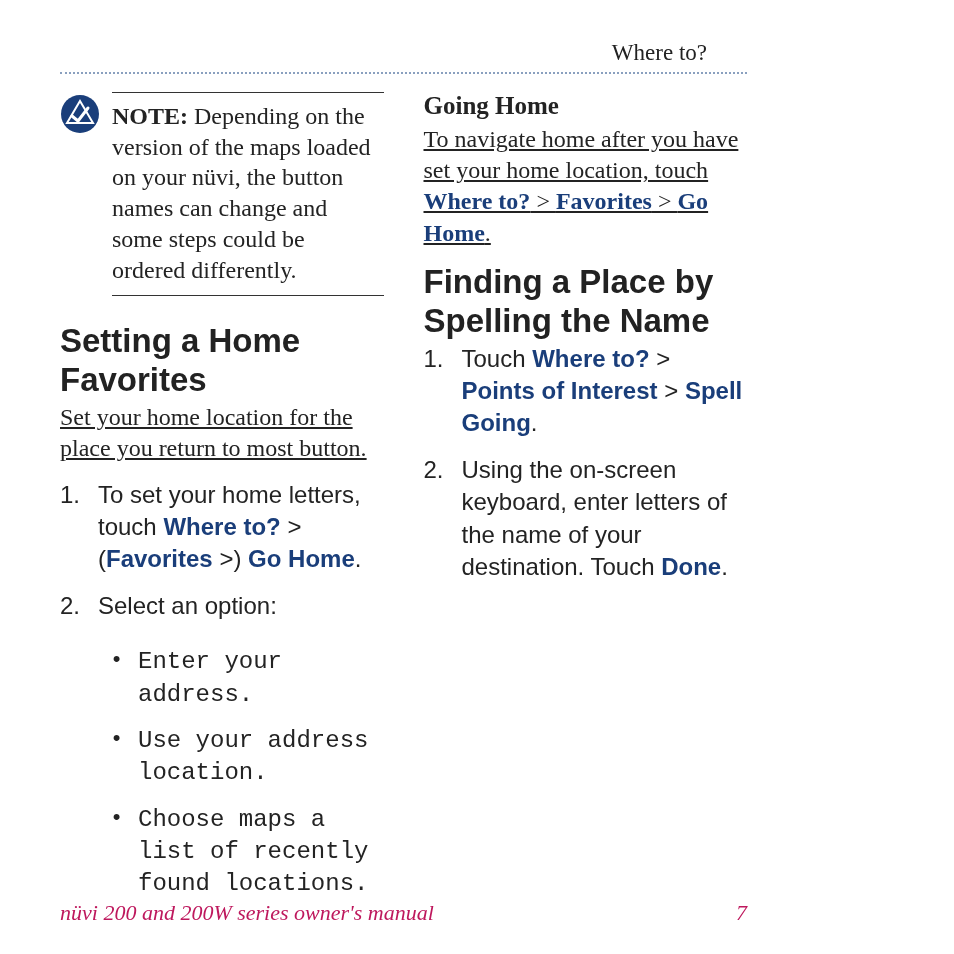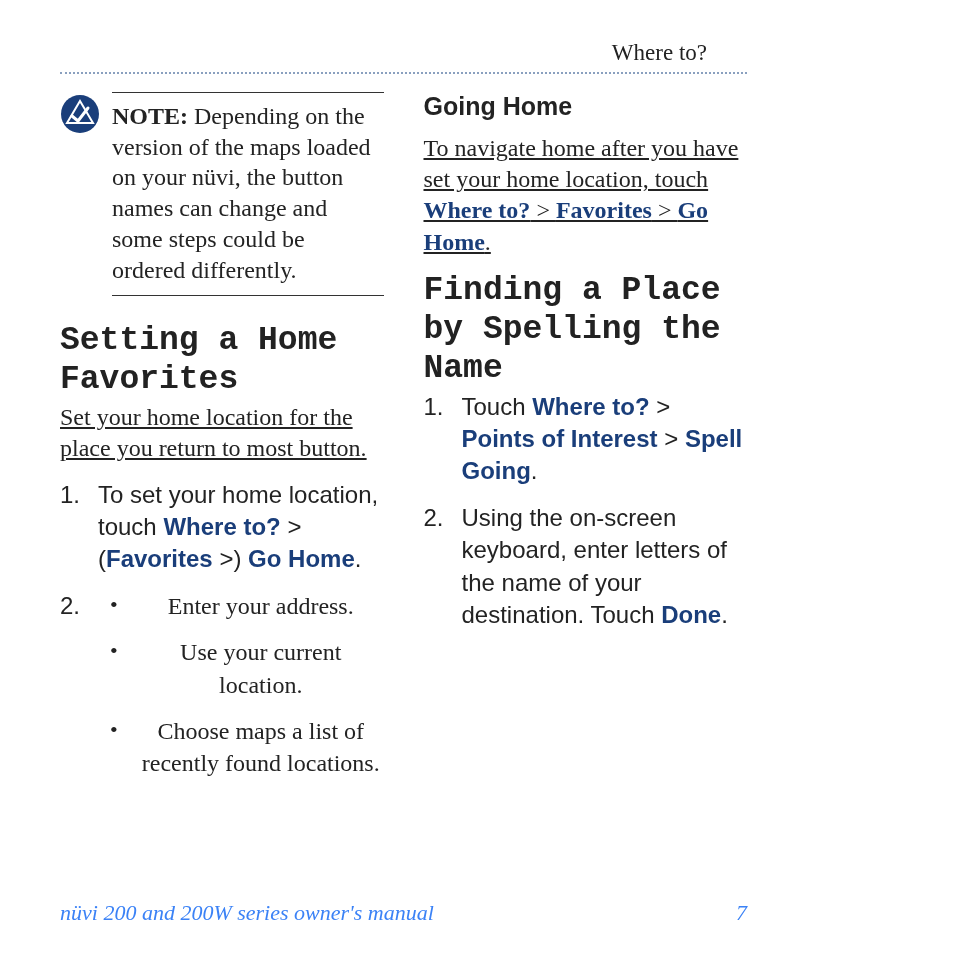--- a/index.html
+++ b/index.html
@@ -50,32 +50,32 @@
     border-bottom: 1.5px solid #333;
     padding: 8px 0 10px 0;
     font-family: "Times New Roman", Times, serif;
     font-size: 24px;
     line-height: 1.28;
   }
   .note-label { font-weight: bold; }
 
   
   h2.section {
-    font-family: Liberation Mono, monospace;
+    font-family: Liberation Sans, sans-serif;
     font-weight: bold;
     font-size: 33px;
     line-height: 1.18;
     color: #222;
     margin-bottom: 2px;
   }
   .sub {
-    font-family: Liberation Sans, sans-serif;
+    font-family: Liberation Serif, serif;
     font-weight: bold;
     font-size: 25px;
-    margin-bottom: 12px;
+    margin-bottom: 4px;
   }
   p.body {
     font-family: "Times New Roman", Times, serif;
     font-size: 24px;
     line-height: 1.3;
     margin-bottom: 14px;
     text-decoration: underline;
   }
 
   ol.steps {
@@ -93,25 +93,24 @@
   }
   ol.steps > li::before {
     content: counter(step) ".";
     position: absolute;
     left: 0;
     top: 0;
   }
 
   ul.bullets {
     list-style: none;
-    font-family: Liberation Serif, serif;
+    font-family: Liberation Mono, monospace;
     font-size: 24px;
     line-height: 1.35;
-    margin-top: 0;
-    text-align: center;
+    margin-top: 24px;
   }
   ul.bullets > li {
     position: relative;
     padding-left: 40px;
     margin-bottom: 14px;
   }
   ul.bullets > li::before {
     content: "•";
     position: absolute;
     left: 12px;
@@ -125,21 +124,21 @@
   .footer {
     position: absolute;
     left: 60px;
     right: 60px;
     bottom: 28px;
     display: flex;
     justify-content: space-between;
     font-family: "Times New Roman", Times, serif;
     font-style: italic;
     font-size: 22px;
-    color: #3b82f6;
+    color: #be185d;
   }
   .footer .pg { font-style: italic; }
 </style>
 </head>
 <body>
 
 <div class="page">
 
   <div class="running-head">Where to?</div>
   <hr class="dotted">
@@ -159,26 +158,27 @@
         <div class="note-box">
           <span class="note-label">NOTE:</span><span> Depending on the version of the maps loaded on your nüvi, the button names can change and some steps could be ordered differently.</span>
         </div>
       </div>
 
       <h2 class="section">Setting a Home Favorites</h2>
       <p class="body">Set your home location for the place you return to most button.</p>
 
       <ol class="steps">
         <li>
-          <span>To set your home location, touch </span><span class="navA">Where to?</span> &gt; (<span class="navA">Favorites</span> &gt;) <span class="navA">Go Home</span>.
-        </li>
-        <li>
+          <span>To set your home letters, touch </span><span class="navA">Where to?</span> &gt; (<span class="navA">Favorites</span> &gt;) <span class="navA">Go Home</span>.
+        </li>
+        <li>
+          <span>Select an option:</span>
           <ul class="bullets">
             <li>Enter your address.</li>
-            <li>Use your current location.</li>
+            <li>Use your address location.</li>
             <li>Choose maps a list of recently found locations.</li>
           </ul>
         </li>
       </ol>
 
     </div>
 
     <div class="col">
 
       <div class="sub">Going Home</div>

